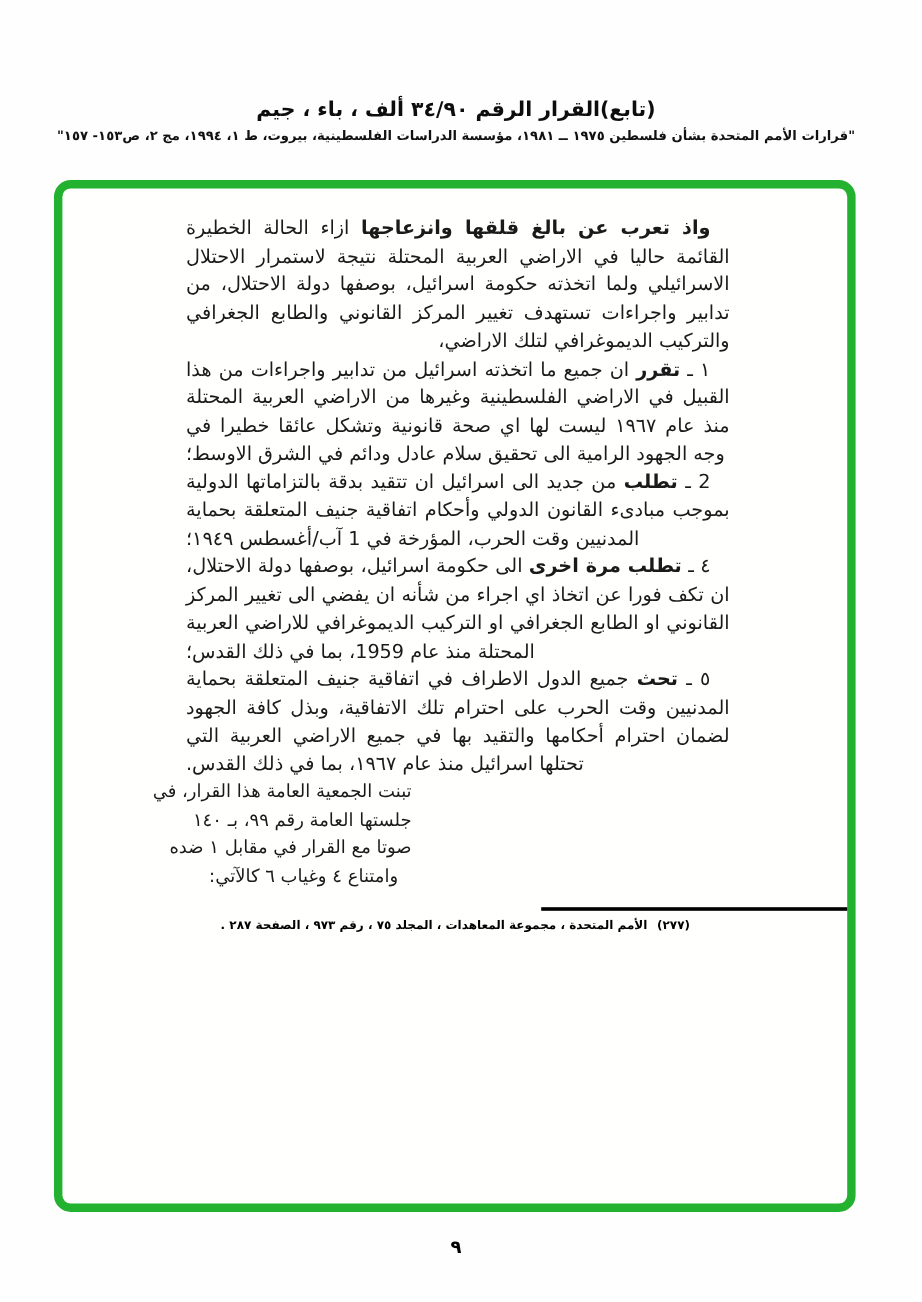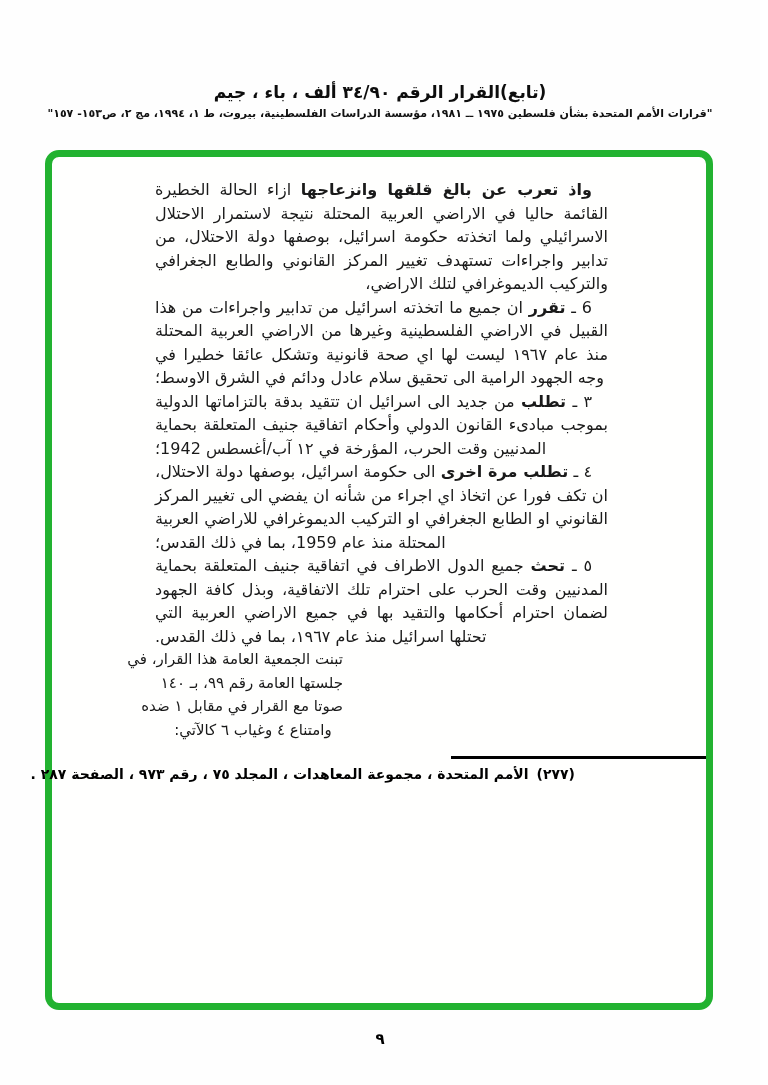--- a/index.html
+++ b/index.html
@@ -91,21 +91,21 @@
   .footnote-sep {
     width: 255px;
     height: 3px;
     background: #000;
     margin: 14px 0 7px auto; 
   }
   .footnote {
     direction: rtl;
     margin: 0 131px 0 0;
     text-align: right;
-    font-size: 14px;
+    font-size: 10px;
     font-weight: bold;
     color: #000;
     white-space: nowrap;
   }
   .footnote .fn-marker { margin-left: 8px; }
   
   .page-number {
     position: absolute;
     top: 1030px;
     left: 0;
@@ -125,24 +125,24 @@
     <div class="title">(تابع)القرار الرقم ٣٤/٩٠ ألف ، باء ، جيم</div>
     <div class="source">"قرارات الأمم المتحدة بشأن فلسطين ١٩٧٥ ــ ١٩٨١، مؤسسة الدراسات الفلسطينية، بيروت، ط ١، ١٩٩٤، مج ٢، ص١٥٣- ١٥٧"</div>
   </div>
 
   <div class="green-box">
     <div class="text-column">
 
       <p class="para last-right"><b>واذ تعرب عن بالغ قلقها وانزعاجها</b><span> ازاء الحالة الخطيرة القائمة حاليا في الاراضي العربية المحتلة نتيجة لاستمرار الاحتلال الاسرائيلي ولما اتخذته حكومة اسرائيل، بوصفها دولة الاحتلال، من تدابير واجراءات تستهدف تغيير المركز القانوني والطابع الجغرافي والتركيب الديموغرافي لتلك الاراضي،</span></p>
 
 
-      <p class="para"><span class="num">6 ـ </span><b>تقرر</b><span> ان جميع ما اتخذته اسرائيل من تدابير واجراءات من هذا القبيل في الاراضي الفلسطينية وغيرها من الاراضي العربية المحتلة منذ عام ١٩٦٧ ليست لها اي صحة قانونية وتشكل عائقا خطيرا في وجه الجهود الرامية الى تحقيق سلام عادل ودائم في الشرق الاوسط؛</span></p>
+      <p class="para"><span class="num">١ ـ </span><b>تقرر</b><span> ان جميع ما اتخذته اسرائيل من تدابير واجراءات من هذا القبيل في الاراضي الفلسطينية وغيرها من الاراضي العربية المحتلة منذ عام ١٩٦٧ ليست لها اي صحة قانونية وتشكل عائقا خطيرا في وجه الجهود الرامية الى تحقيق سلام عادل ودائم في الشرق الاوسط؛</span></p>
 
 
-      <p class="para"><span class="num">٣ ـ </span><b>تطلب</b><span> من جديد الى اسرائيل ان تتقيد بدقة بالتزاماتها الدولية بموجب مبادىء القانون الدولي وأحكام اتفاقية جنيف المتعلقة بحماية المدنيين وقت الحرب، المؤرخة في ١٢ آب/أغسطس 1942؛</span></p>
+      <p class="para"><span class="num">2 ـ </span><b>تطلب</b><span> من جديد الى اسرائيل ان تتقيد بدقة بالتزاماتها الدولية بموجب مبادىء القانون الدولي وأحكام اتفاقية جنيف المتعلقة بحماية المدنيين وقت الحرب، المؤرخة في 1 آب/أغسطس ١٩٤٩؛</span></p>
 
       <p class="para"><span class="num">٤ ـ </span><b>تطلب مرة اخرى</b><span> الى حكومة اسرائيل، بوصفها دولة الاحتلال، ان تكف فورا عن اتخاذ اي اجراء من شأنه ان يفضي الى تغيير المركز القانوني او الطابع الجغرافي او التركيب الديموغرافي للاراضي العربية المحتلة منذ عام 1959، بما في ذلك القدس؛</span></p>
 
       <p class="para"><span class="num">٥ ـ </span><b>تحث</b><span> جميع الدول الاطراف في اتفاقية جنيف المتعلقة بحماية المدنيين وقت الحرب على احترام تلك الاتفاقية، وبذل كافة الجهود لضمان احترام أحكامها والتقيد بها في جميع الاراضي العربية التي تحتلها اسرائيل منذ عام ١٩٦٧، بما في ذلك القدس.</span></p>
 
       <div class="adoption-note">
         <div class="line">تبنت الجمعية العامة هذا القرار، في</div>
         <div class="line">جلستها العامة رقم ٩٩، بـ ١٤٠</div>
         <div class="line">صوتا مع القرار في مقابل ١ ضده</div>
         <div class="line">وامتناع ٤ وغياب ٦ كالآتي:</div>

